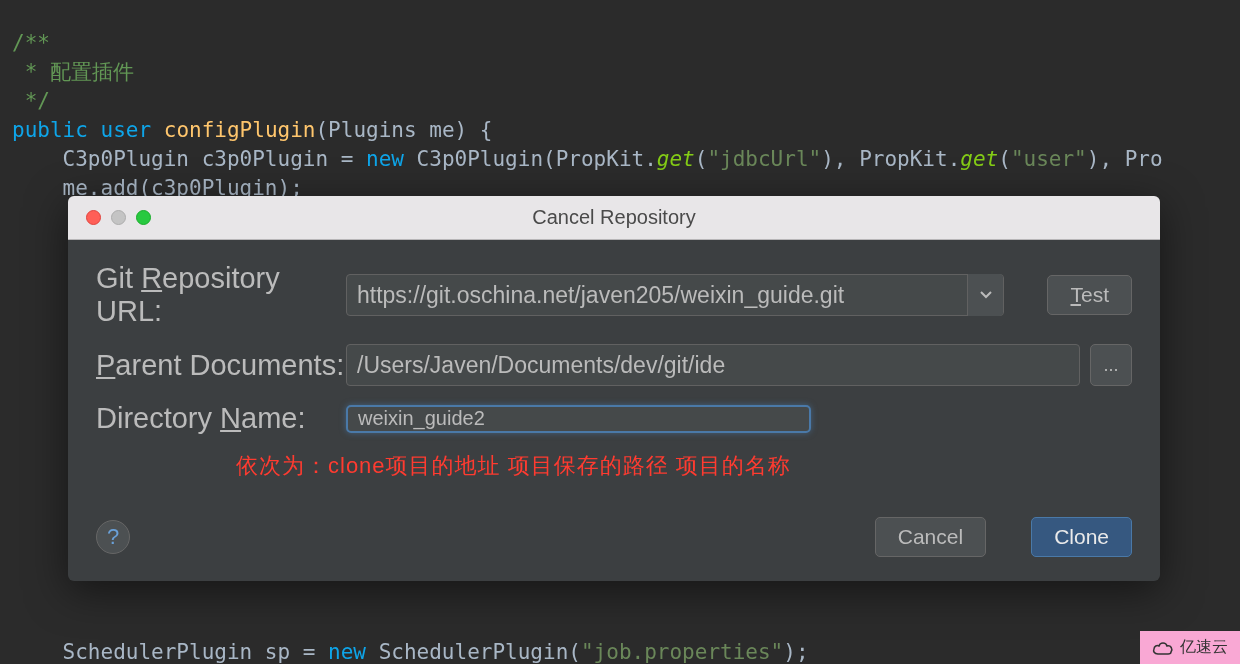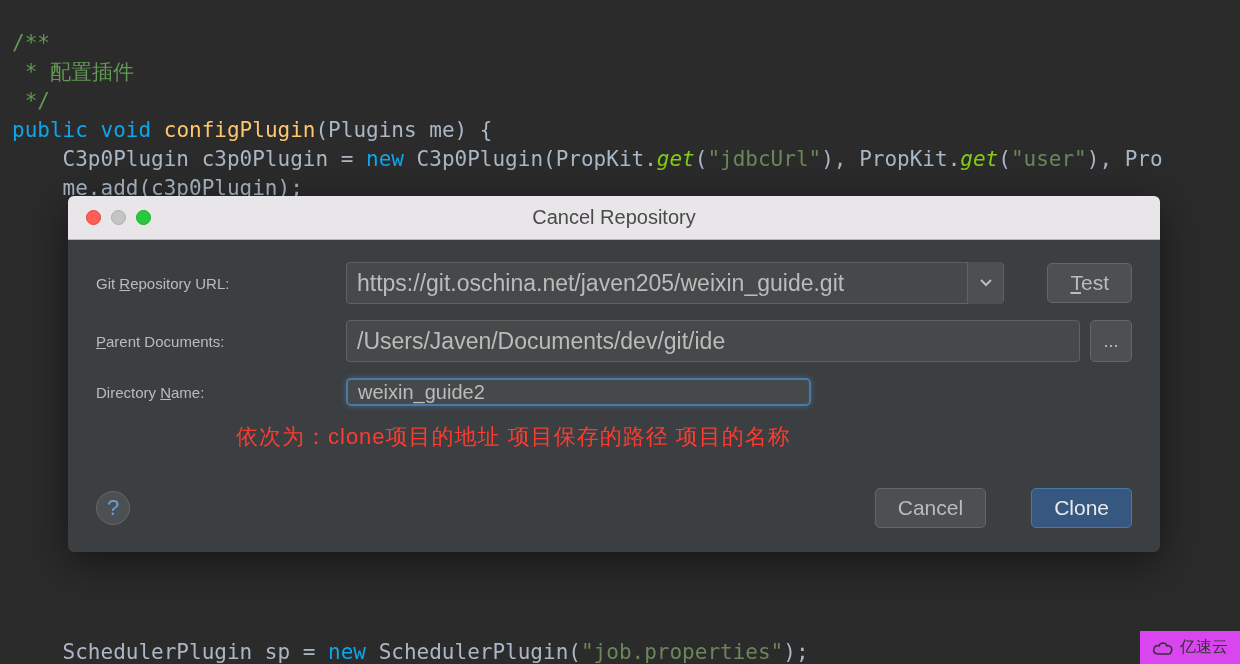--- a/index.html
+++ b/index.html
@@ -67,21 +67,21 @@
     padding: 22px 28px 8px 28px;
   }
   .row {
     display: flex;
     align-items: center;
     margin-bottom: 16px;
   }
   .label {
     width: 250px;
     color: #bbbbbb;
-    font-size: 15px;
+    font-size: 29px;
   }
   .underline { text-decoration: underline; }
   .field-wrap {
     flex: 1;
     display: flex;
     gap: 10px;
     align-items: center;
   }
   .combo {
     flex: 1;
@@ -176,37 +176,37 @@
     color:#6aa0d8;
     font-size:22px;
     display:flex;align-items:center;justify-content:center;
     cursor:pointer;
   }
   .footer-spacer { flex:1; }
   .watermark {
     position: absolute;
     right: 0;
     bottom: 0;
-    background: #d946ef;
+    background: #f9a8d4;
     color: #333;
     font-size: 16px;
     padding: 6px 12px;
     display:flex;
     align-items:center;
     gap:6px;
   }
 </style>
 </head>
 <body>
 
 <div class="code-area">
 <span class="c-comment">/**</span>
 <span class="c-comment"> * 配置插件</span>
 <span class="c-comment"> */</span>
-<span><span class="c-keyword">public </span><span class="c-keyword">void </span><span class="c-func">configPlugin</span><span class="c-default">(Plugins me) {</span></span>
+<span><span class="c-keyword">public </span><span class="c-keyword">user </span><span class="c-func">configPlugin</span><span class="c-default">(Plugins me) {</span></span>
 <span><span class="c-default">    C3p0Plugin c3p0Plugin = </span><span class="c-keyword">new </span><span class="c-default">C3p0Plugin(PropKit.</span><span class="c-italic">get</span><span class="c-default">(</span><span class="c-string">"jdbcUrl"</span><span class="c-default">), PropKit.</span><span class="c-italic">get</span><span class="c-default">(</span><span class="c-string">"user"</span><span class="c-default">), Pro</span></span>
 <span class="c-default">    me.add(c3p0Plugin);</span>
 <span> </span>
 <span> </span>
 <span> </span>
 <span> </span>
 <span> </span>
 <span> </span>
 <span> </span>
 <span> </span>

